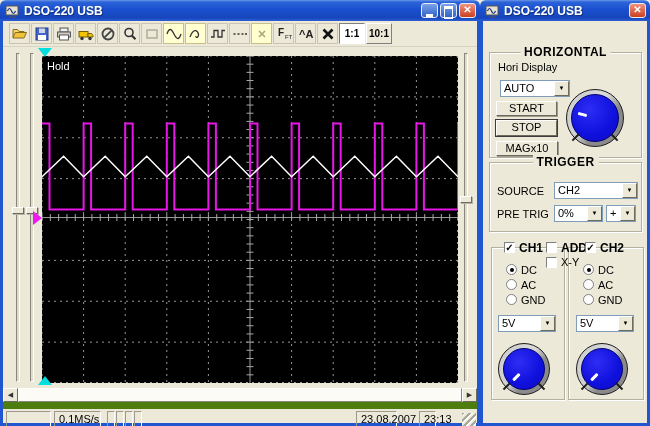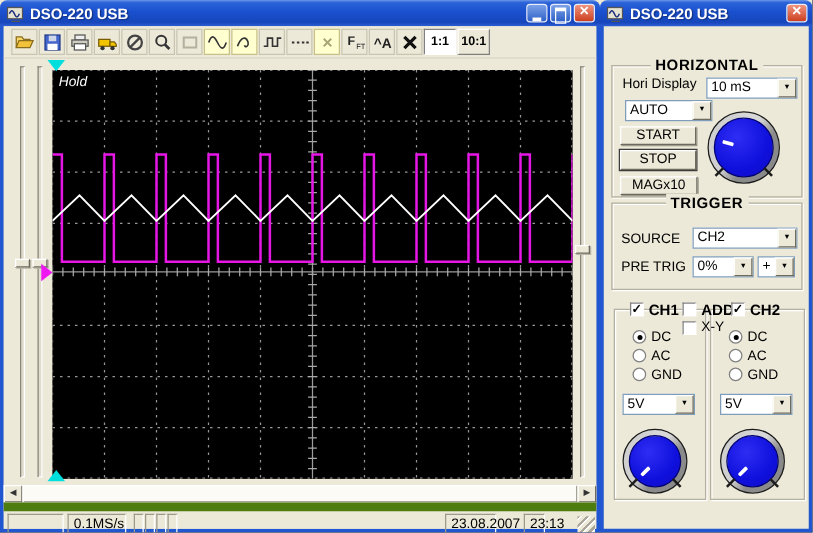--- a/index.html
+++ b/index.html
@@ -48,21 +48,21 @@
   .tb-btn {
     width:21px; height:21px; margin-right:1px; background:#ece9d8;
     border:1px solid #c9c5b2; display:flex; align-items:center; justify-content:center;
   }
   .tb-btn.hl { background:#ffffd0; border-color:#c8c088; }
   .tb-btn.txt { width:26px; font-weight:bold; font-size:10px; background:#fff;
     border-color:#808080 #fff #fff #808080; }
   .tb-btn.txt.raised { background:#ece9d8; border-color:#fff #808080 #808080 #fff; }
   .tb-btn svg { display:block; }
 
-  .client { position:absolute; left:3px; right:3px; top:47px; height:341px; background:#ece9d8;font-style:italic; }
+  .client { position:absolute; left:3px; right:3px; top:47px; height:341px; background:#ece9d8; }
   .vtrack {
     position:absolute; top:6px; width:4px; height:329px;
     background:#dedacc; border:1px solid; border-color:#8a877a #fff #fff #8a877a;
   }
   .vhandle {
     position:absolute; width:12px; height:7px; background:#ece9d8;
     border:1px solid; border-color:#fff #6d6a5e #6d6a5e #fff; box-shadow:1px 1px 0 #b9b5a6;
   }
   .scope {
     position:absolute; left:39px; top:9px; width:416px; height:327px; background:#000;
@@ -460,24 +460,20 @@
             <span>✕</span>
           </span>
       </span>
     </div>
 
 
     <div class="groupbox" style="left:9px; top:52px; width:153px; height:106px;">
       <span class="gtitle">HORIZONTAL</span>
     </div>
     <span class="plabel" style="left:18px; top:61px;">Hori Display</span>
-    <div class="combo" style="left:85px; top:62px; width:73px;">
-      <span class="val">10 mS</span>
-      <span class="drop">▼</span>
-    </div>
     <div class="combo" style="left:20px; top:80px; width:70px;">
       <span class="val">AUTO</span>
       <span class="drop">▼</span>
     </div>
     <div class="pbtn" style="left:16px; top:101px; width:61px; height:15px;">START</div>
     <div class="pbtn default" style="left:16px; top:120px; width:61px; height:16px;">STOP</div>
     <div class="pbtn" style="left:16px; top:141px; width:62px; height:15px;">MAGx10</div>
     <div class="knob" style="left: 86px; top: 89px; width: 58px; height: 58px; --r: -18px; --out: -32px; --a: -75deg;">
       <span class="ring"></span>
       <span class="face"></span>

